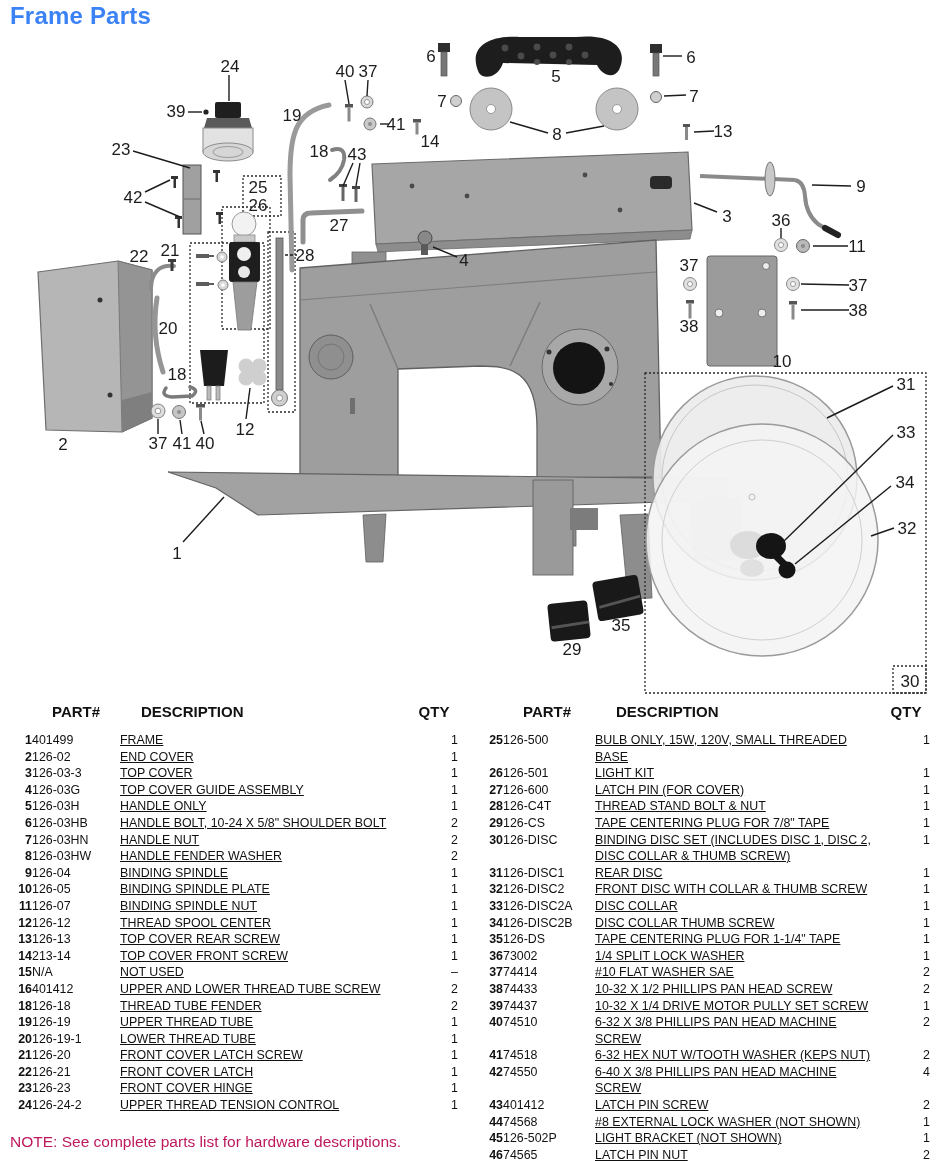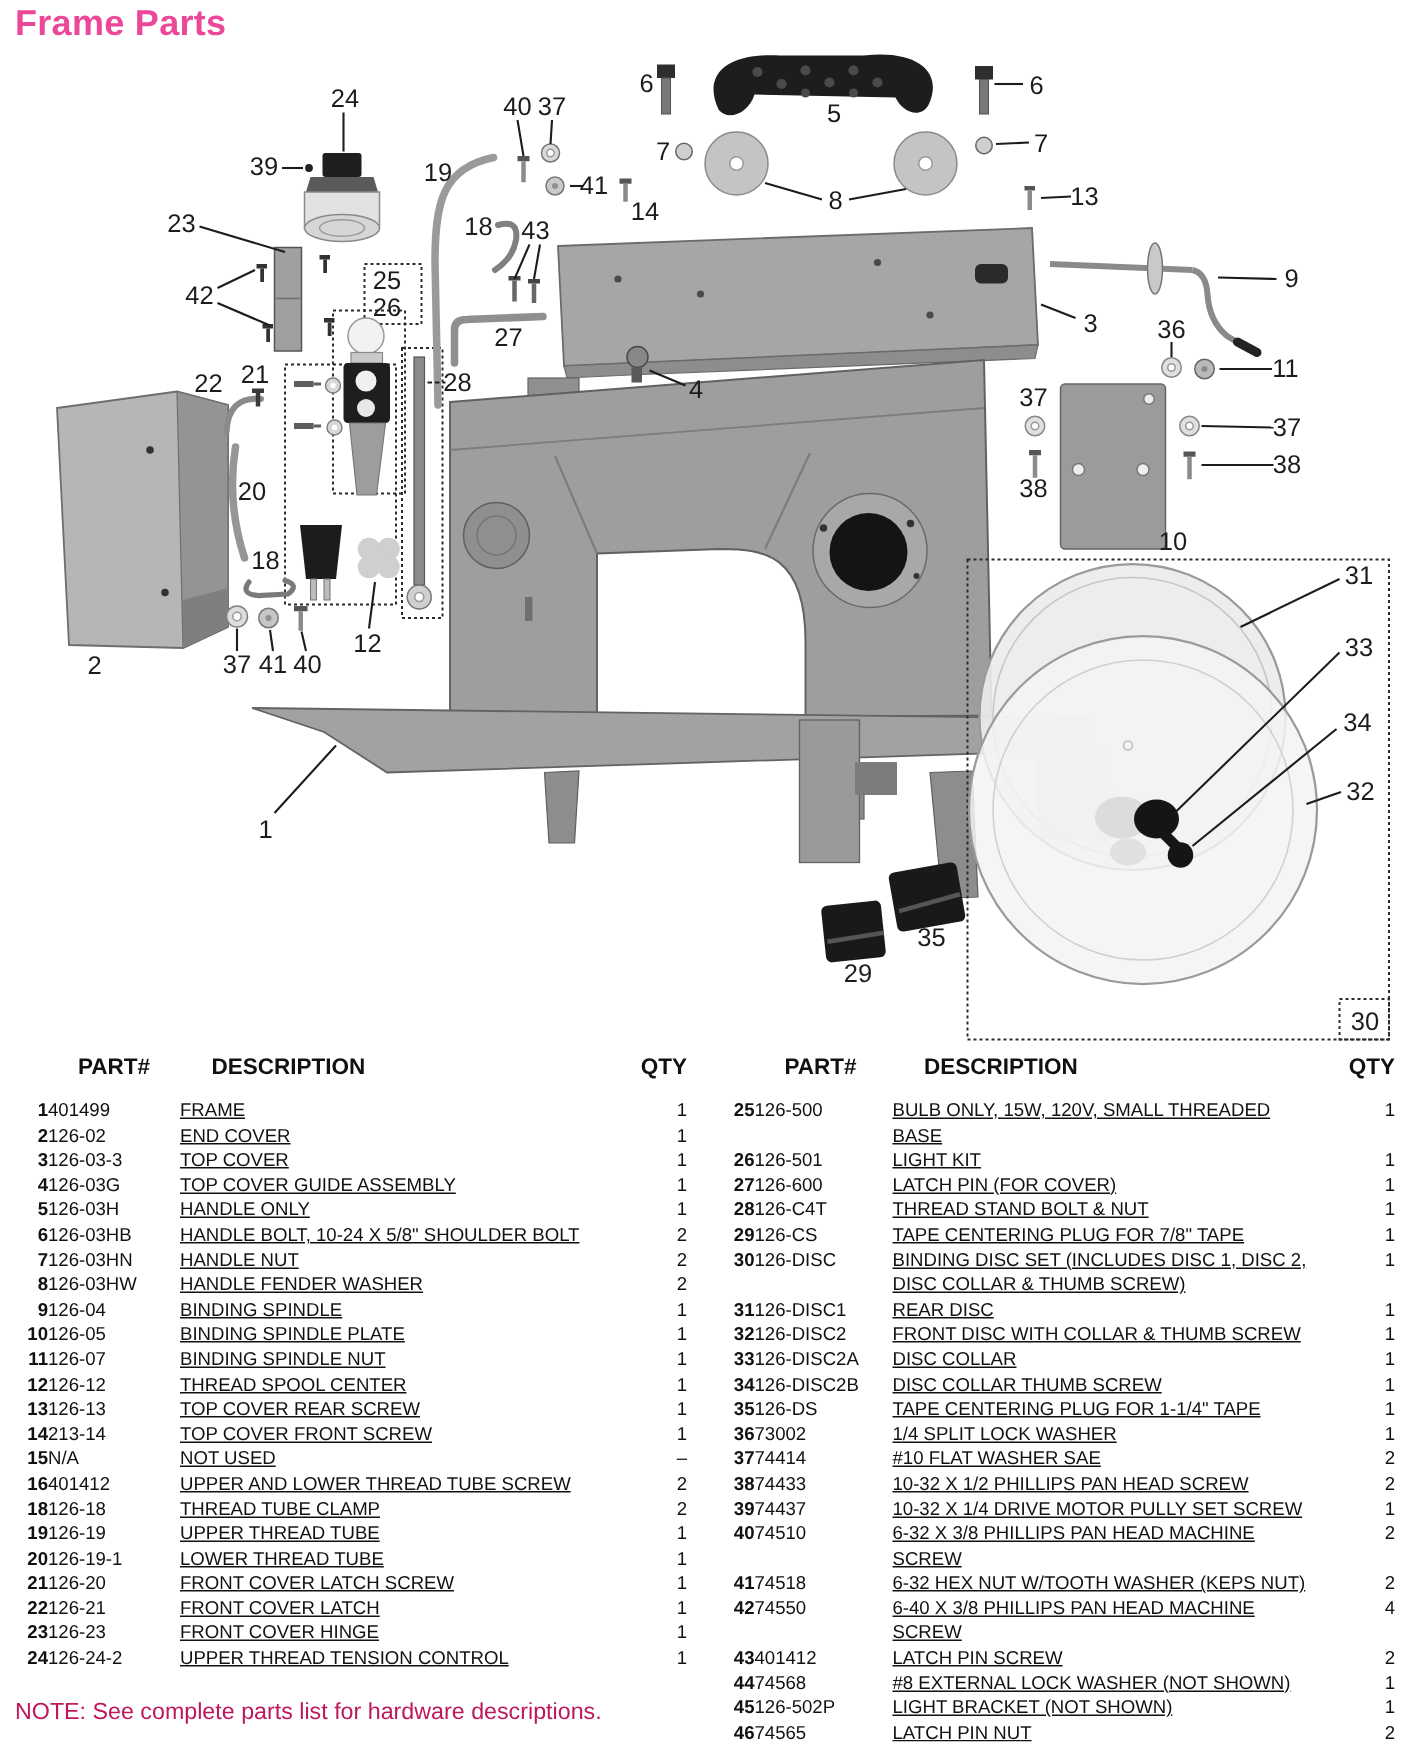--- a/index.html
+++ b/index.html
@@ -2,38 +2,38 @@
 <html><head>
 <meta charset="utf-8">
 <style>
   html,body{margin:0;padding:0;}
   body{
     width:940px;height:1161px;background:#ffffff;position:relative;
     font-family:"Liberation Sans",sans-serif;color:#111;overflow:hidden;
   }
   .page-title{
     position:absolute;top:2px;left:10px;margin:0;
-    font-size:24px;font-weight:bold;letter-spacing:.2px;color:#ec4899;
+    font-size:24px;font-weight:bold;letter-spacing:.2px;color:#3b82f6;
   }
   svg.diagram{position:absolute;top:0;left:0;}
   svg .callout{font-family:"Liberation Sans",sans-serif;font-size:17px;fill:#1c1c1c;}
   svg .leader{stroke:#1c1c1c;stroke-width:1.4;fill:none;}
   svg .dotbox{fill:none;stroke:#2a2a2a;stroke-width:1.3;stroke-dasharray:2 2;}
 
   .tables{position:absolute;top:700px;left:0;width:940px;}
   table.parts{position:absolute;border-collapse:collapse;table-layout:fixed;}
   #table-left{left:0px;width:458px;}
   #table-right{left:471px;width:459px;}
   table.parts th{
     font-size:15px;font-weight:bold;text-align:left;vertical-align:top;
     padding:4px 0 0 0;height:28px;line-height:15px;white-space:nowrap;margin-top:12px;
   }
   table.parts th.h-part{padding-left:20px;}
   table.parts th.h-desc{padding-left:21px;}
-  table.parts th.h-qty{text-align:right;}
+  table.parts th.h-qty{text-align:center;}
   table.parts td{
     font-size:12.4px;line-height:16.6px;vertical-align:top;padding:0;
   }
   td.num{font-weight:bold;font-size:14.5px;text-align:right;}
   td.part{padding-left:20px;white-space:nowrap;}
   td.desc{padding-right:6px;text-decoration:underline;}
   td.qty{text-align:right;vertical-align:bottom;}
   .note{
     position:absolute;top:1133px;left:10px;font-size:15.5px;color:#be185d;
   }
@@ -495,21 +495,21 @@
         </tr>
         <tr>
           <td class="num">16</td>
           <td class="part">401412</td>
           <td class="desc">UPPER AND LOWER THREAD TUBE SCREW</td>
           <td class="qty">2</td>
         </tr>
         <tr>
           <td class="num">18</td>
           <td class="part">126-18</td>
-          <td class="desc">THREAD TUBE CLAMP</td>
+          <td class="desc">THREAD TUBE FENDER</td>
           <td class="qty">2</td>
         </tr>
         <tr>
           <td class="num">19</td>
           <td class="part">126-19</td>
           <td class="desc">UPPER THREAD TUBE</td>
           <td class="qty">1</td>
         </tr>
         <tr>
           <td class="num">20</td>

